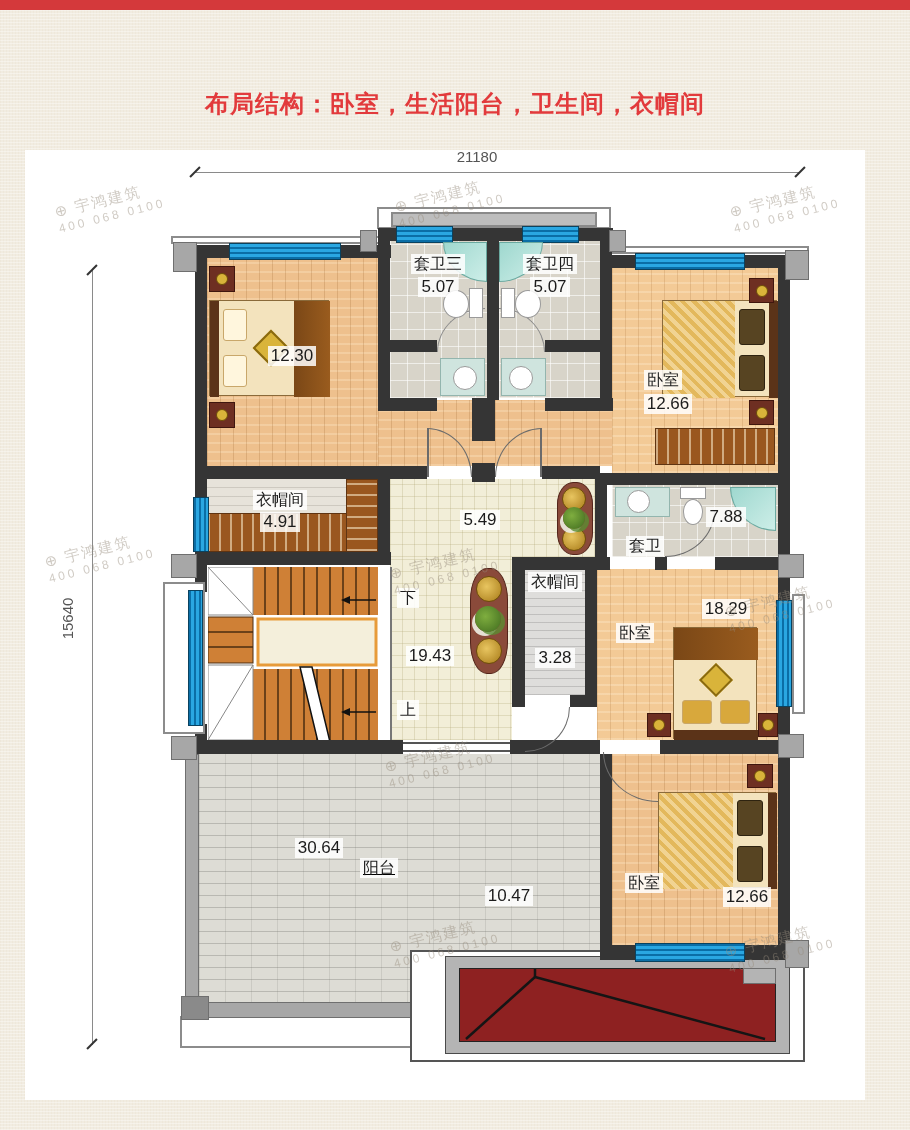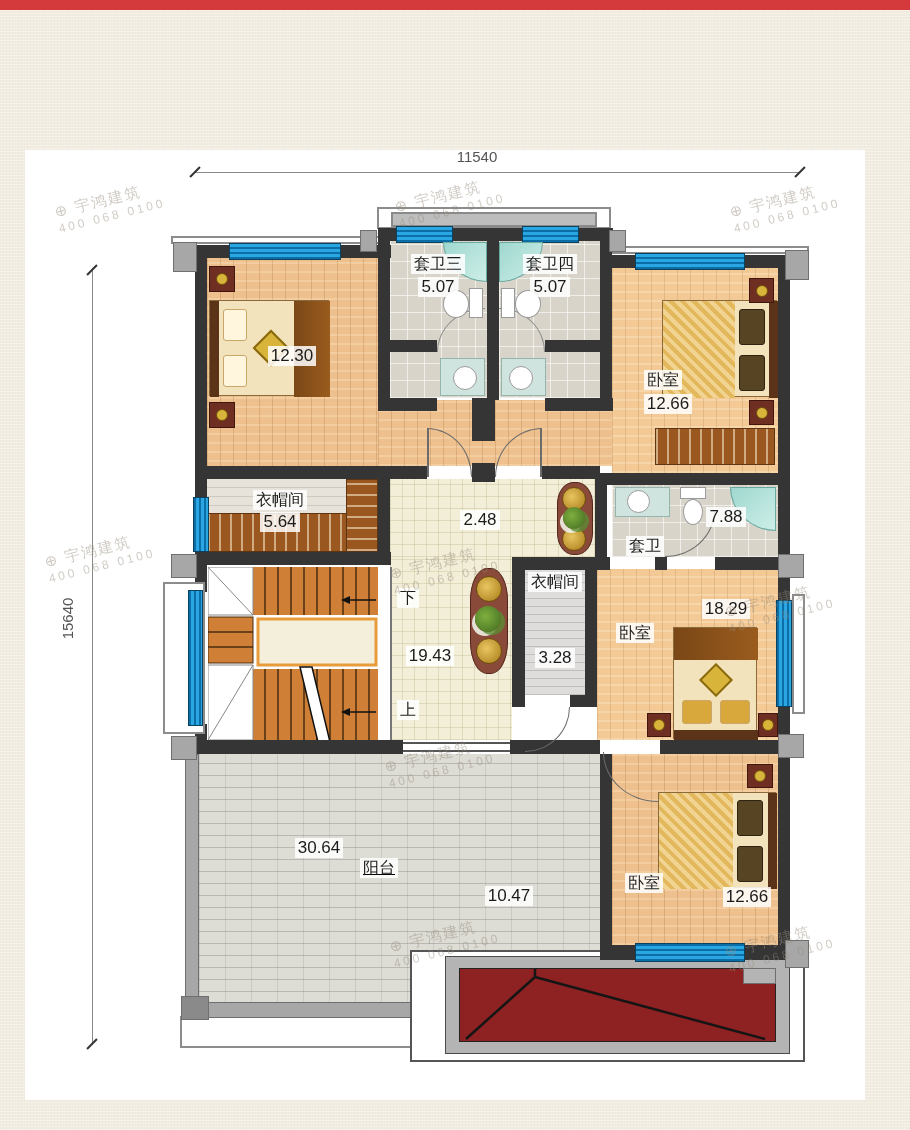--- a/index.html
+++ b/index.html
@@ -79,27 +79,28 @@
   .wm .l1{font-size:15px;letter-spacing:2px;}
   .wm .l2{font-size:12px;letter-spacing:3px;}
   .stairs-edge{position:absolute;background:#777;}
 </style>
 </head>
 <body>
 
 <div class="page">
 
   <div class="topbar"></div>
+  <div class="subtitle">布局结构：卧室，生活阳台，卫生间，衣帽间</div>
 
   <div class="canvas">
 
     <div class="dimline-h" style="left:170px;top:22px;width:605px;"></div>
     <div class="tick" style="left:163px;top:21px;"></div>
     <div class="tick" style="left:768px;top:21px;"></div>
-    <div class="dimtext" style="left:392px;top:-2px;width:120px;">11540</div>
+    <div class="dimtext" style="left:392px;top:-2px;width:120px;">21180</div>
     <div class="dimline-v" style="left:67px;top:120px;height:775px;"></div>
     <div class="tick" style="left:60px;top:119px;"></div>
     <div class="tick" style="left:60px;top:893px;"></div>
     <div class="dimtext" style="left:-13px;top:460px;width:110px;transform:rotate(-90deg);">15640</div>
 
     <div class="frame" style="left:146px;top:86px;width:234px;height:8px;"></div>
     <div class="frame" style="left:584px;top:96px;width:200px;height:8px;"></div>
     <div class="frame" style="left:352px;top:57px;width:234px;height:22px;"></div>
     <div class="frame2" style="left:366px;top:62px;width:206px;height:15px;"></div>
 
@@ -340,24 +341,24 @@
     <div class="lbl" style="left:598px;top:220px;width:80px;">
         <span>卧室</span>
       </div>
     <div class="lbl num" style="left:602px;top:244px;width:82px;">
         <span>12.66</span>
       </div>
     <div class="lbl" style="left:212px;top:340px;width:86px;">
         <span>衣帽间</span>
       </div>
     <div class="lbl num" style="left:222px;top:362px;width:66px;">
-        <span>5.64</span>
+        <span>4.91</span>
       </div>
     <div class="lbl num" style="left:418px;top:360px;width:74px;">
-        <span>2.48</span>
+        <span>5.49</span>
       </div>
     <div class="lbl num" style="left:664px;top:357px;width:74px;">
         <span>7.88</span>
       </div>
     <div class="lbl" style="left:582px;top:386px;width:76px;">
         <span>套卫</span>
       </div>
     <div class="lbl" style="left:492px;top:422px;width:76px;">
         <span>衣帽间</span>
       </div>

